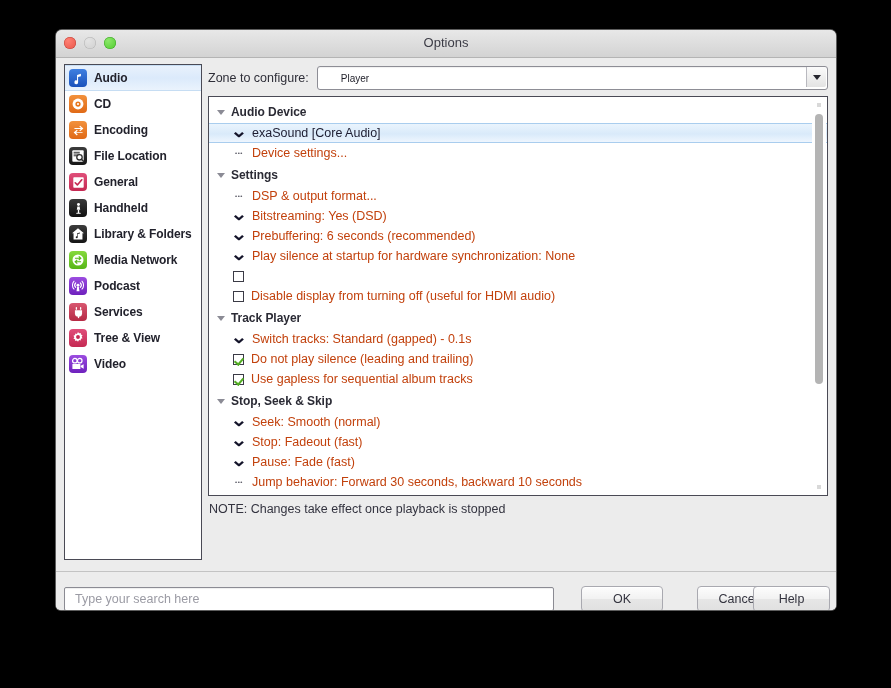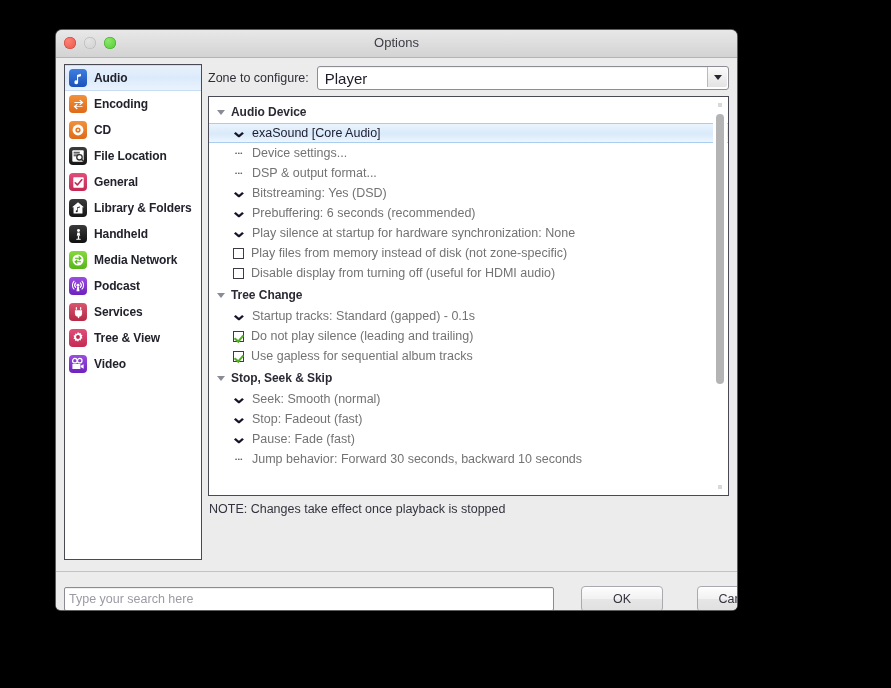--- a/index.html
+++ b/index.html
@@ -7,21 +7,21 @@
     width: 891px; height: 688px;
     background: #000000;
     overflow: hidden;
     font-family: "Liberation Sans", sans-serif;
   }
 
   
   #window {
     position: absolute;
     left: 56px; top: 30px;
-    width: 681px; height: 580px;
+    width: 780px; height: 580px;
     background: #ececec;
     border-radius: 6px 6px 5px 5px;
     box-shadow: 0 0 0 1px #5d5d5d;
     overflow: hidden;
   }
 
   
   #titlebar {
     position: relative;
     height: 27px;
@@ -133,23 +133,24 @@
     height: 22px;
     background: #ffffff;
     border: 1px solid #8d8d95;
     border-radius: 3px;
     display: flex;
     align-items: center;
     position: relative;
     box-shadow: inset 0 1px 1px rgba(0,0,0,.06);
   }
   #zone-value {
-    font-size: 15px;
+    font-size: 10px;
     color: #1d1d27;
     padding-left: 7px;
+    margin-left: 16px;
   }
   #zone-arrow-btn {
     position: absolute;
     right: 1px; top: 0px;
     width: 19px; height: 20px;
     background: linear-gradient(to bottom, #fbfbfb, #e3e3e3);
     border-left: 1px solid #b9b9bf;
     border-radius: 0 2px 2px 0;
     display: flex;
     align-items: center;
@@ -207,21 +208,21 @@
   }
   .row.sel {
     background: linear-gradient(to bottom, #eaf4fd 0%, #d9eafa 55%, #eef6fe 100%);
     border-top: 1px solid #a9cdee;
     border-bottom: 1px solid #a9cdee;
     height: 18px;
     margin-left: -0px;
   }
   .row-label {
     font-size: 12.5px;
-    color: #737373;
+    color: #c2410c;
     white-space: nowrap;
   }
   .row.sel .row-label { color: #1c1c30; }
 
   
   .gl {
     width: 12px;
     flex: 0 0 12px;
     display: flex;
     align-items: center;
@@ -313,21 +314,21 @@
     background: #fff;
     border: 1px solid #8b8b93;
     border-radius: 2px;
     display: flex;
     align-items: center;
     box-shadow: inset 0 1px 1px rgba(0,0,0,.07);
   }
   #search-placeholder {
     font-size: 12.5px;
     color: #9b9ba4;
-    padding-left: 4px;
+    padding-left: 10px;
   }
   .btn {
     position: absolute;
     top: 14px;
     height: 24px;
     background: linear-gradient(to bottom, #fdfdfd 0%, #f2f2f2 48%, #e6e6e6 50%, #e0e0e0 100%);
     border: 1px solid #a9a9b0;
     border-radius: 4px;
     display: flex;
     align-items: center;
@@ -359,37 +360,37 @@
     <div id="sidebar">
         <div class="nav-item selected">
           <span class="nav-icon ic-audio">
             <svg width="13" height="13" viewBox="0 0 16 16">
               <path d="M11 2.2 6.2 3.6v7.0a2.3 2.3 0 1 0 1.3 2.0V6.2L11 5.1z" fill="#fff"></path>
             </svg>
           </span>
           <span class="nav-label">Audio</span>
         </div>
         <div class="nav-item">
+          <span class="nav-icon ic-cd">
+            <svg width="14" height="14" viewBox="0 0 16 16">
+              <circle cx="8" cy="8" r="6.2" fill="#fff"></circle>
+              <circle cx="8" cy="8" r="3" fill="#e8761c"></circle>
+              <circle cx="8" cy="8" r="1.2" fill="#fff"></circle>
+            </svg>
+          </span>
+          <span class="nav-label">CD</span>
+        </div>
+        <div class="nav-item">
           <span class="nav-icon ic-encoding">
             <svg width="13" height="13" viewBox="0 0 16 16">
               <path d="M3 5h8l-2-2 1-1 4 3.5-4 3.5-1-1 2-2H3z" fill="#fff"></path>
               <path d="M13 11H5l2 2-1 1-4-3.5L6 7l1 1-2 2h8z" fill="#fff"></path>
             </svg>
           </span>
           <span class="nav-label">Encoding</span>
-        </div>
-        <div class="nav-item">
-          <span class="nav-icon ic-cd">
-            <svg width="14" height="14" viewBox="0 0 16 16">
-              <circle cx="8" cy="8" r="6.2" fill="#fff"></circle>
-              <circle cx="8" cy="8" r="3" fill="#e8761c"></circle>
-              <circle cx="8" cy="8" r="1.2" fill="#fff"></circle>
-            </svg>
-          </span>
-          <span class="nav-label">CD</span>
         </div>
         <div class="nav-item">
           <span class="nav-icon ic-file">
             <svg width="14" height="14" viewBox="0 0 16 16">
               <rect x="1.5" y="1.5" width="13" height="13" rx="1" fill="#fff"></rect>
               <rect x="3" y="3.2" width="7" height="1.1" fill="#303030"></rect>
               <rect x="3" y="5.2" width="7" height="1.1" fill="#303030"></rect>
               <rect x="3" y="7.2" width="4" height="1.1" fill="#303030"></rect>
               <circle cx="9.7" cy="9.5" r="3.1" fill="none" stroke="#303030" stroke-width="1.5"></circle>
               <path d="M12 11.8 14.3 14" stroke="#303030" stroke-width="1.8" stroke-linecap="round"></path>
@@ -400,40 +401,40 @@
         <div class="nav-item">
           <span class="nav-icon ic-general">
             <svg width="13" height="13" viewBox="0 0 16 16">
               <rect x="1.6" y="1.6" width="12.8" height="12.8" rx="1" fill="#fff"></rect>
               <path d="M4 8.3 6.6 11 12 4.6" stroke="#c52952" stroke-width="2" fill="none" stroke-linecap="round" stroke-linejoin="round"></path>
             </svg>
           </span>
           <span class="nav-label">General</span>
         </div>
         <div class="nav-item">
-          <span class="nav-icon ic-library">
-            <svg width="14" height="14" viewBox="0 0 16 16">
-              <path d="M8 1.3 1.2 7h1.7v7.2h10.2V7h1.7z" fill="#fff"></path>
-              <path d="M10.2 6.3 7 7.1v3.6a1.15 1.15 0 1 0 .7 1.05V8.1l2.5-.65z" fill="#222"></path>
-            </svg>
-          </span>
-          <span class="nav-label">Library &amp; Folders</span>
-        </div>
-        <div class="nav-item">
           <span class="nav-icon ic-handheld">
             <svg width="13" height="13" viewBox="0 0 16 16">
               <circle cx="8" cy="3" r="1.8" fill="#fff"></circle>
               <path d="M6.6 5.4h2.8l.7 4.2H5.9z" fill="#fff"></path>
               <rect x="7.2" y="9.6" width="1.6" height="4" fill="#fff"></rect>
               <rect x="5.2" y="13.2" width="5.6" height="1.4" rx=".6" fill="#fff"></rect>
             </svg>
           </span>
           <span class="nav-label">Handheld</span>
         </div>
         <div class="nav-item">
+          <span class="nav-icon ic-library">
+            <svg width="14" height="14" viewBox="0 0 16 16">
+              <path d="M8 1.3 1.2 7h1.7v7.2h10.2V7h1.7z" fill="#fff"></path>
+              <path d="M10.2 6.3 7 7.1v3.6a1.15 1.15 0 1 0 .7 1.05V8.1l2.5-.65z" fill="#222"></path>
+            </svg>
+          </span>
+          <span class="nav-label">Library &amp; Folders</span>
+        </div>
+        <div class="nav-item">
           <span class="nav-icon ic-media">
             <svg width="14" height="14" viewBox="0 0 16 16">
               <circle cx="8" cy="8" r="6.3" fill="#fff"></circle>
               <path d="M4.5 5.5h5.2l-1.3-1.3.9-.9 2.9 2.7-2.9 2.7-.9-.9 1.3-1.3H4.5z" fill="#56b617"></path>
               <path d="M11.5 10.5H6.3l1.3 1.3-.9.9-2.9-2.7 2.9-2.7.9.9-1.3 1.3h5.2z" fill="#56b617"></path>
             </svg>
           </span>
           <span class="nav-label">Media Network</span>
         </div>
         <div class="nav-item">
@@ -499,51 +500,54 @@
             <span class="grp-label">Audio Device</span>
           </div>
           <div class="row sel">
             <span class="gl gl-chev" style="font-size: 18px; font-weight: bold; line-height: 6px; margin-bottom: 4px;">⌄</span>
             <span class="row-label">exaSound [Core Audio]</span>
           </div>
           <div class="row">
             <span class="gl gl-dots" style="font-size: 6px; margin-bottom: 0px;">•••</span>
             <span class="row-label">Device settings...</span>
           </div>
+          <div class="grp">
+            <span class="grp-tri"></span>
+            <span class="grp-label">Settings</span>
+          </div>
           <div class="row">
             <span class="gl gl-dots" style="font-size: 6px; margin-bottom: 0px;">•••</span>
             <span class="row-label">DSP &amp; output format...</span>
           </div>
           <div class="row">
             <span class="gl gl-chev" style="font-size: 18px; font-weight: bold; line-height: 6px; margin-bottom: 4px;">⌄</span>
             <span class="row-label">Bitstreaming: Yes (DSD)</span>
           </div>
           <div class="row">
             <span class="gl gl-chev" style="font-size: 18px; font-weight: bold; line-height: 6px; margin-bottom: 4px;">⌄</span>
             <span class="row-label">Prebuffering: 6 seconds (recommended)</span>
           </div>
           <div class="row">
             <span class="gl gl-chev" style="font-size: 18px; font-weight: bold; line-height: 6px; margin-bottom: 4px;">⌄</span>
             <span class="row-label">Play silence at startup for hardware synchronization: None</span>
           </div>
           <div class="row">
             <span class="cbx"></span>
-            <span class="row-label">Play files from memory instead of disk (not zone-specific)</span>
           </div>
           <div class="row">
             <span class="cbx"></span>
             <span class="row-label">Disable display from turning off (useful for HDMI audio)</span>
           </div>
           <div class="grp">
             <span class="grp-tri"></span>
-            <span class="grp-label">Tree Change</span>
-          </div>
-          <div class="row">
-            <span class="gl gl-chev" style="font-size: 18px; font-weight: bold; line-height: 6px; margin-bottom: 4px;">⌄</span>
-            <span class="row-label">Startup tracks: Standard (gapped) - 0.1s</span>
+            <span class="grp-label">Track Player</span>
+          </div>
+          <div class="row">
+            <span class="gl gl-chev" style="font-size: 18px; font-weight: bold; line-height: 6px; margin-bottom: 4px;">⌄</span>
+            <span class="row-label">Switch tracks: Standard (gapped) - 0.1s</span>
           </div>
           <div class="row">
             <span class="cbx on"></span>
             <span class="row-label">Do not play silence (leading and trailing)</span>
           </div>
           <div class="row">
             <span class="cbx on"></span>
             <span class="row-label">Use gapless for sequential album tracks</span>
           </div>
           <div class="grp">

